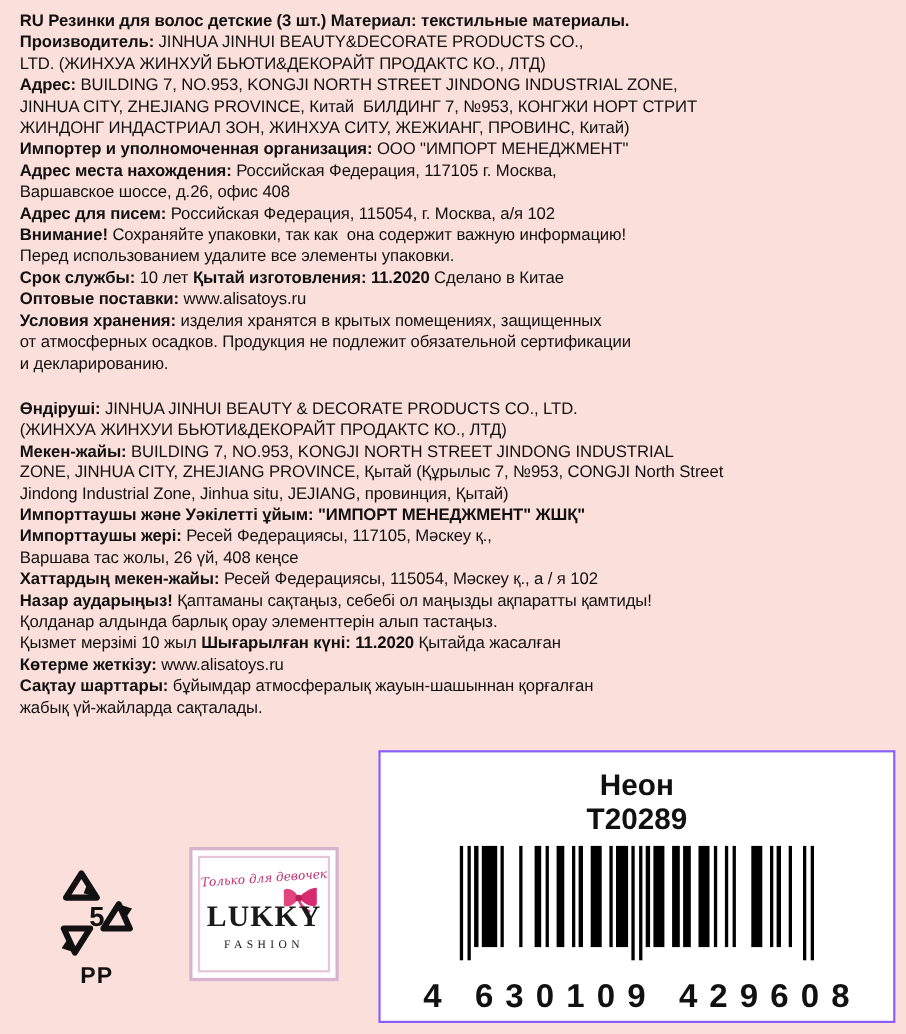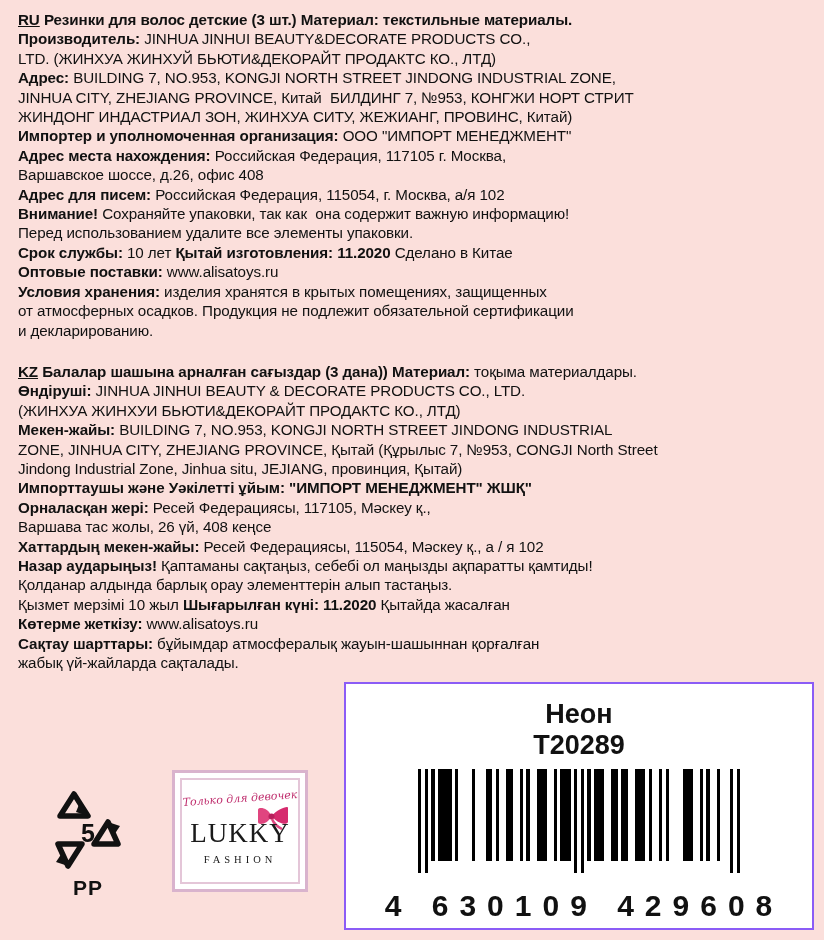--- a/index.html
+++ b/index.html
@@ -19,21 +19,21 @@
   }
   .block { margin: 0; }
   p.line {
     margin: 0;
     font-size: 15.2px;
     line-height: 19.4px;
     letter-spacing: -0.1px;
     white-space: pre-wrap;
   }
   .b { font-weight: bold; }
-  .u { text-decoration: underline; font-weight: bold; }
+  .u { font-weight: bold; }
   .just { text-align: justify; text-justify: inter-word; }
   .gap { height: 22px; }
 
   
   #bottom {
     position: absolute;
     left: 0; right: 0; bottom: 0;
     height: 268px;
   }
   
@@ -69,21 +69,21 @@
     font-family: "DejaVu Serif", serif;
     font-style: italic;
     font-size: 11px;
     color: #c0306f;
     transform: rotate(-4deg);
   }
   #logo .brand {
     position: absolute; top: 38px; left: 0; right: 0;
     text-align: center;
     font-family: "Liberation Serif", serif;
-    font-weight: normal;
+    font-weight: bold;
     font-size: 27px;
     letter-spacing: 1px;
     color: #1a1a1a;
   }
   #logo .sub {
     position: absolute; top: 74px; left: 0; right: 0;
     text-align: center;
     font-family: "Liberation Serif", serif;
     font-size: 10.5px;
     letter-spacing: 4px;
@@ -155,32 +155,31 @@
     <p class="line"><span class="b">Оптовые поставки:</span><span> www.alisatoys.ru</span></p>
 
     <p class="line"><span class="b">Условия хранения:</span><span> изделия хранятся в крытых помещениях, защищенных</span></p>
     <p class="line"><span>от атмосферных осадков. Продукция не подлежит обязательной сертификации</span></p>
     <p class="line"><span>и декларированию.</span></p>
   </div>
 
   <div class="gap"></div>
 
   <div class="block">
-    <p class="line"><span class="u">KZ</span> <span class="b">Балалар шашына арналған сағыздар (3 дана))</span> <span class="b">Материал:</span><span> тоқыма материалдары.</span></p>
 
     <p class="line"><span class="b">Өндіруші:</span><span> JINHUA JINHUI BEAUTY &amp; DECORATE PRODUCTS CO., LTD.</span></p>
     <p class="line"><span>(ЖИНХУА ЖИНХУИ БЬЮТИ&amp;ДЕКОРАЙТ ПРОДАКТС КО., ЛТД)</span></p>
 
     <p class="line just"><span class="b">Мекен-жайы:</span><span> BUILDING 7, NO.953, KONGJI NORTH STREET JINDONG INDUSTRIAL</span></p>
     <p class="line just"><span>ZONE, JINHUA CITY, ZHEJIANG PROVINCE, Қытай (Құрылыс 7, №953, CONGJI North Street</span></p>
     <p class="line"><span>Jindong Industrial Zone, Jinhua situ, JEJIANG, провинция, Қытай)</span></p>
 
     <p class="line"><span class="b">Импорттаушы және Уәкілетті ұйым:</span><span class="b"> "ИМПОРТ МЕНЕДЖМЕНТ" ЖШҚ"</span></p>
 
-    <p class="line"><span class="b">Орналасқан жері:</span><span> Ресей Федерациясы, 117105, Мәскеу қ.,</span></p>
+    <p class="line"><span class="b">Импорттаушы жері:</span><span> Ресей Федерациясы, 117105, Мәскеу қ.,</span></p>
     <p class="line"><span>Варшава тас жолы, 26 үй, 408 кеңсе</span></p>
 
     <p class="line"><span class="b">Хаттардың мекен-жайы:</span><span> Ресей Федерациясы, 115054, Мәскеу қ., а / я 102</span></p>
 
     <p class="line"><span class="b">Назар аударыңыз!</span><span> Қаптаманы сақтаңыз, себебі ол маңызды ақпаратты қамтиды!</span></p>
     <p class="line"><span>Қолданар алдында барлық орау элементтерін алып тастаңыз.</span></p>
 
     <p class="line"><span>Қызмет мерзімі</span><span> 10 жыл </span><span class="b">Шығарылған күні:</span><span class="b"> 11.2020</span><span> Қытайда жасалған</span></p>
 
     <p class="line"><span class="b">Көтерме жеткізу:</span><span> www.alisatoys.ru</span></p>

